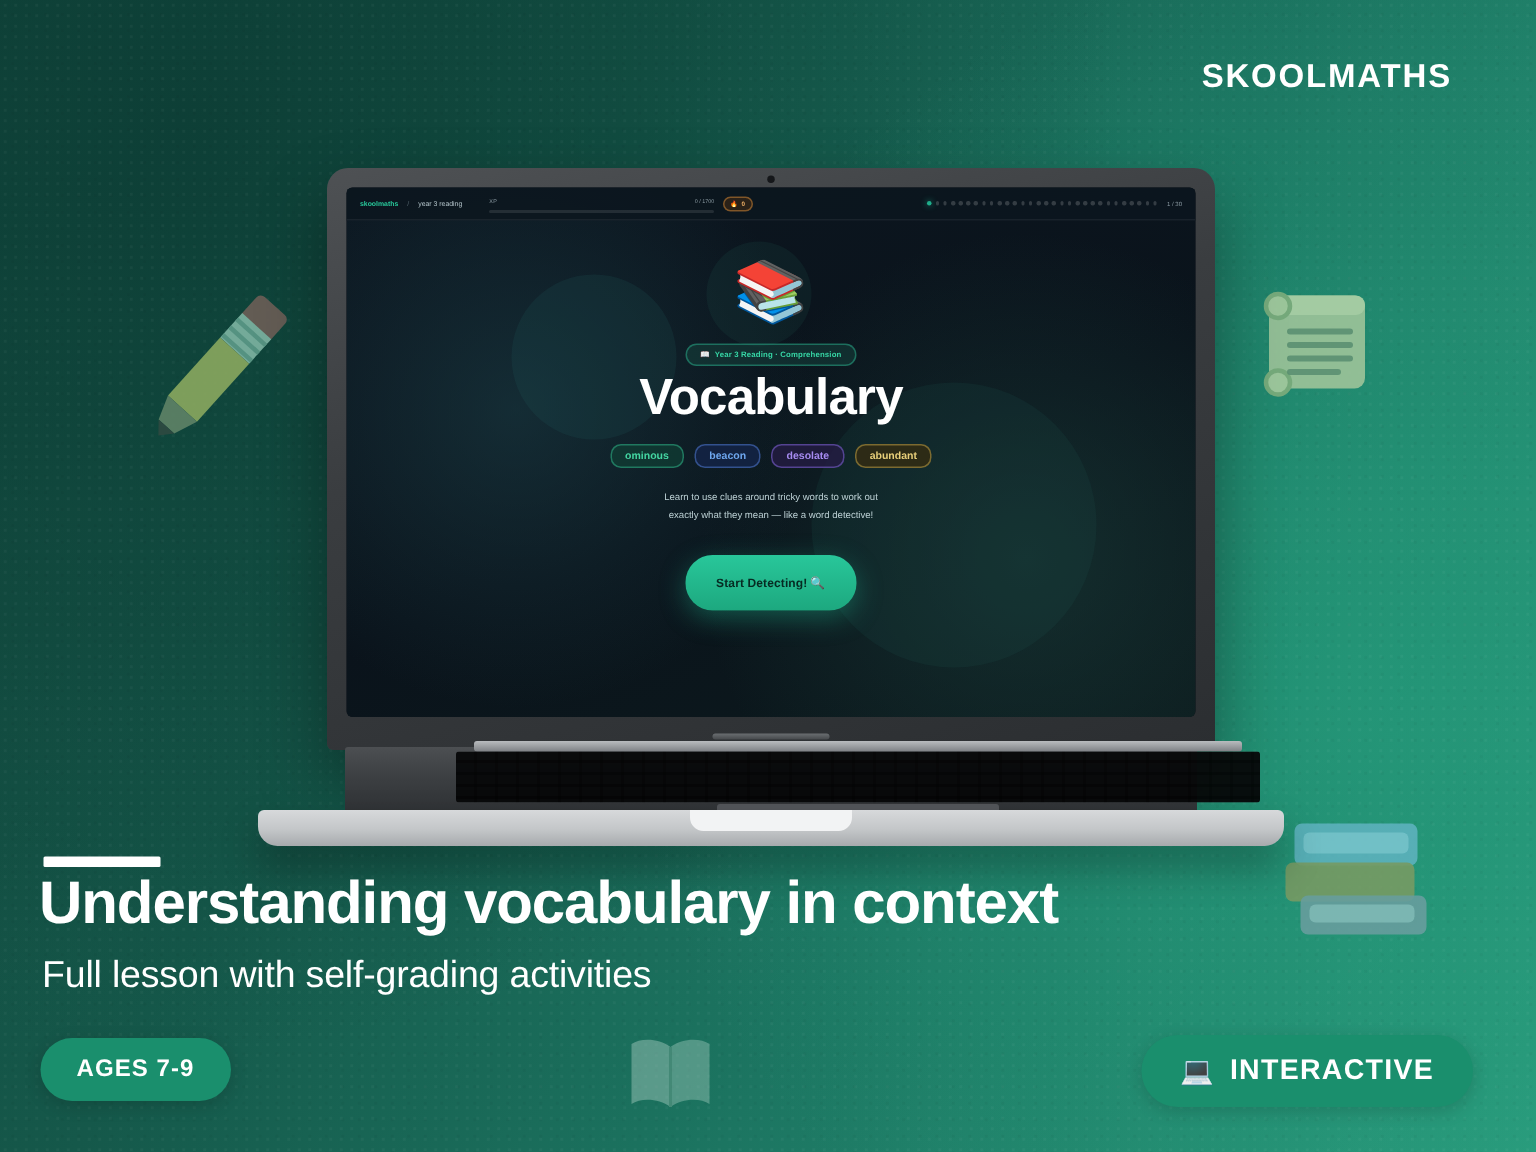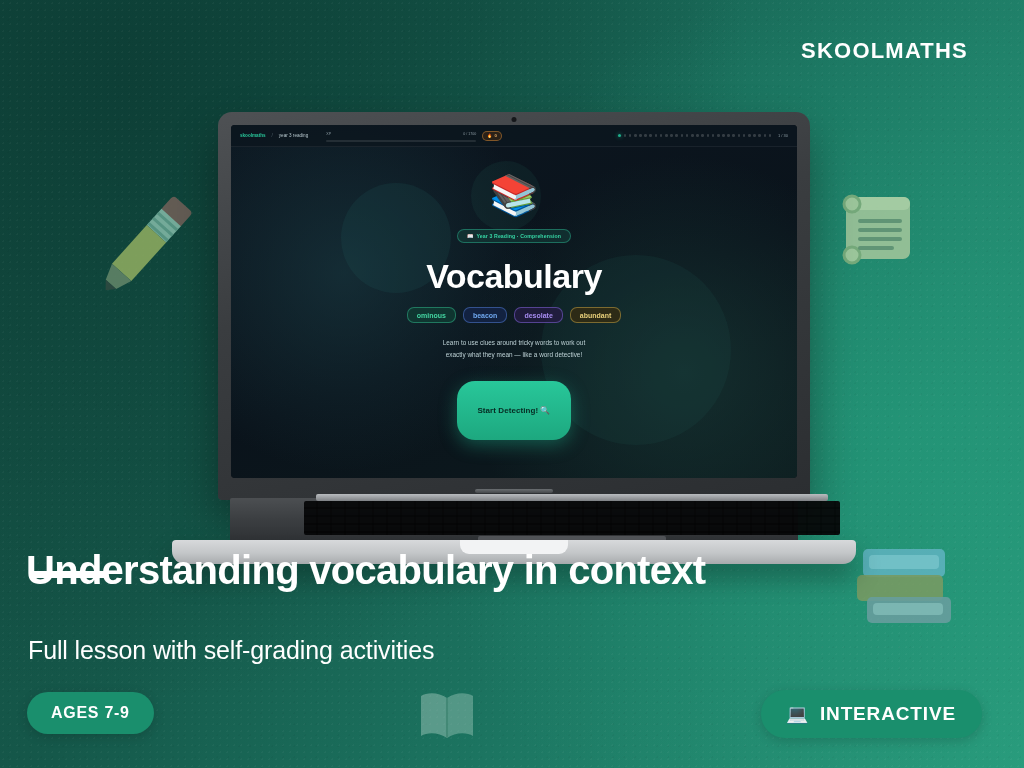--- a/index.html
+++ b/index.html
@@ -187,21 +187,21 @@
   .books-emoji { font-size: 40px; line-height: 1; margin-bottom: 14px; }
   .chip-badge {
     display: inline-flex; align-items: center; gap: 3px;
     padding: 3px 9px; border-radius: 20px;
     border: 1px solid rgba(45,190,150,0.45);
     background: rgba(22,66,60,0.55);
     color: #36d6a5; font-size: 5.2px; font-weight: 700;
     letter-spacing: .02em;
   }
   .title-1 {
-    margin-top: 16px;
+    margin-top: 4px;
     font-size: 34px; font-weight: 800; color: #ffffff;
     letter-spacing: -0.015em; line-height: 1;
   }
   .title-2 {
     margin-top: 4px;
     font-size: 27px; font-weight: 800; color: #2ec79b;
     letter-spacing: -0.01em; line-height: 1;
   }
   .words { display: flex; gap: 7px; margin-top: 14px; }
   .word {
@@ -213,35 +213,35 @@
   .w-purple { color:#a68bf0; background: rgba(36,28,68,0.8);  border:1px solid rgba(128,102,216,0.55); }
   .w-yellow { color:#e8cf7a; background: rgba(52,44,18,0.8);  border:1px solid rgba(190,160,70,0.55); }
 
   .desc {
     margin-top: 14px; text-align: center;
     font-size: 6.4px; line-height: 1.85; color: #bcd0d4;
     max-width: 250px;
   }
   .cta {
     margin-top: 20px;
-    padding: 25px 20px; border-radius: 18px;
+    padding: 14px 20px; border-radius: 18px;
     background: linear-gradient(180deg,#28c79a 0%,#1da87f 100%);
     color: #062a22; font-size: 8px; font-weight: 800;
     letter-spacing: .01em;
     box-shadow: 0 5px 18px rgba(31,174,139,0.42);
     border: none; cursor: pointer; text-align: center;
   }
 
   
   .rule {
     position: absolute; left: 29px; top: 571px;
     width: 78px; height: 7px; background: #ffffff; border-radius: 1px;
   }
   .headline {
-    position: absolute; left: 26px; top: 548px;
+    position: absolute; left: 26px; top: 580px;
     font-size: 40px; font-weight: 800; color: #ffffff;
     letter-spacing: -0.018em; white-space: nowrap;
   }
   .subline {
     position: absolute; left: 28px; top: 636px;
     font-size: 25px; font-weight: 400; color: #ffffff;
     letter-spacing: -0.005em; white-space: nowrap;
   }
   .pill {
     position: absolute; display: inline-flex; align-items: center; gap: 10px;

